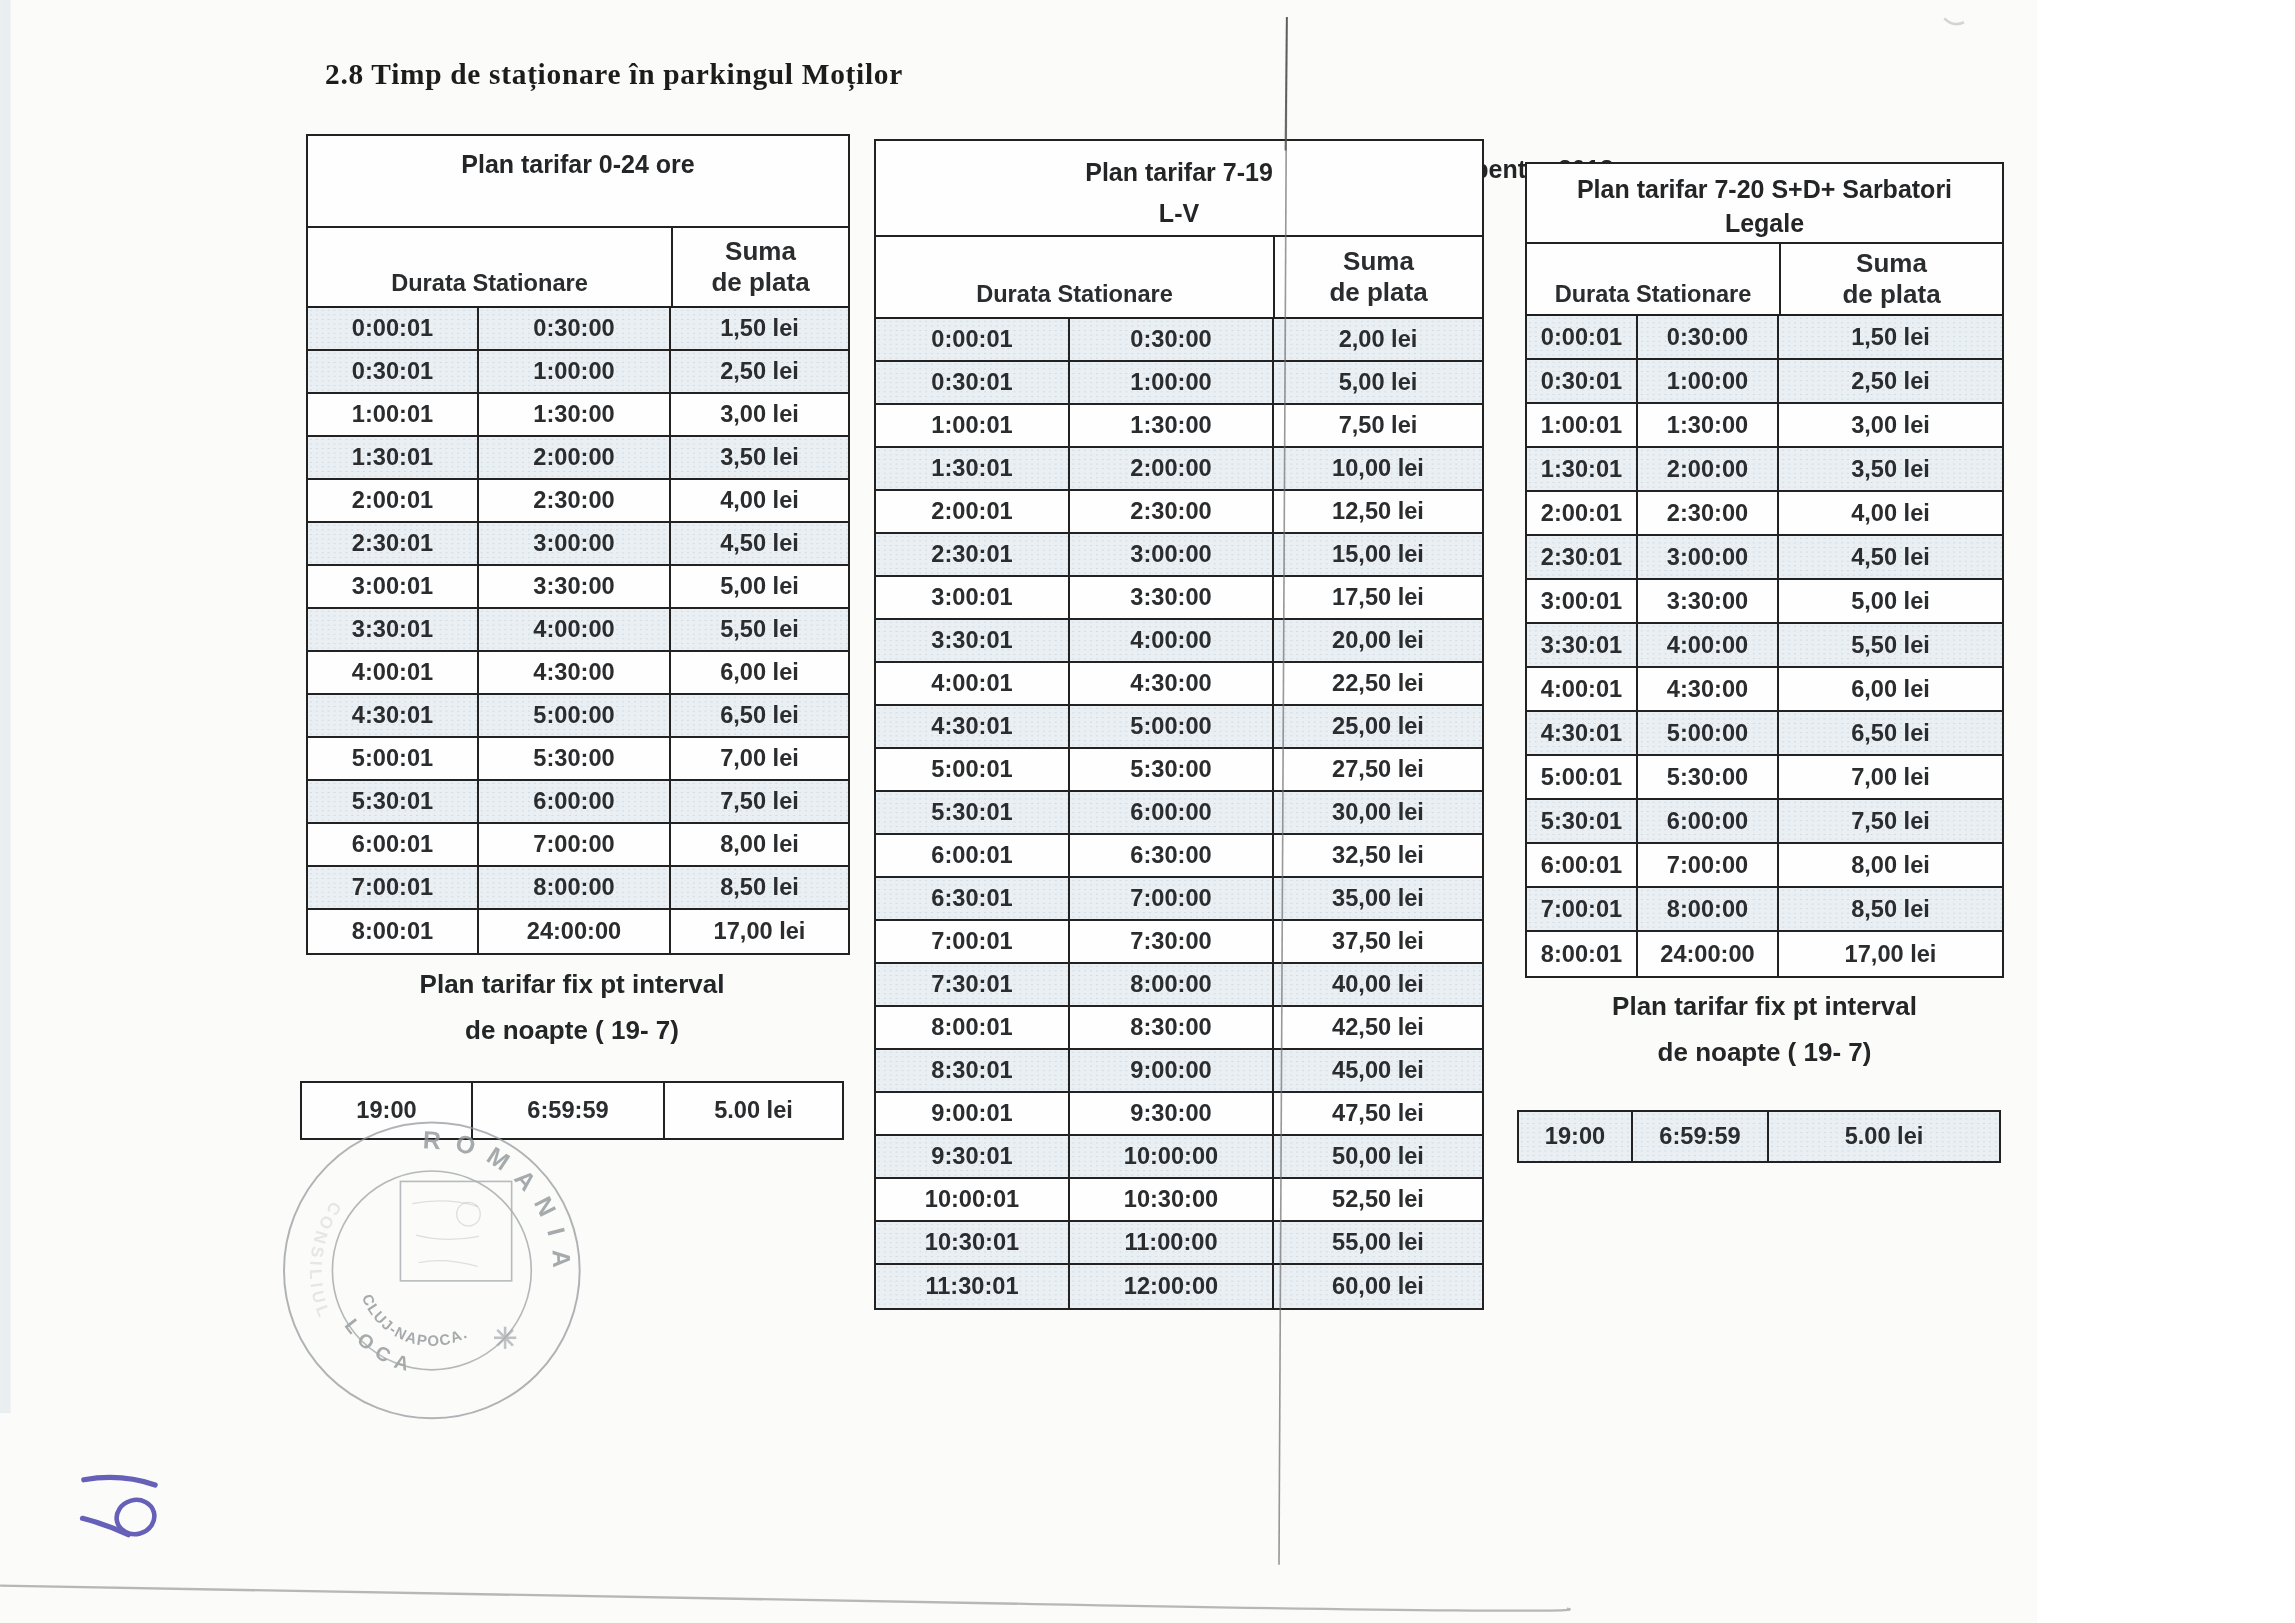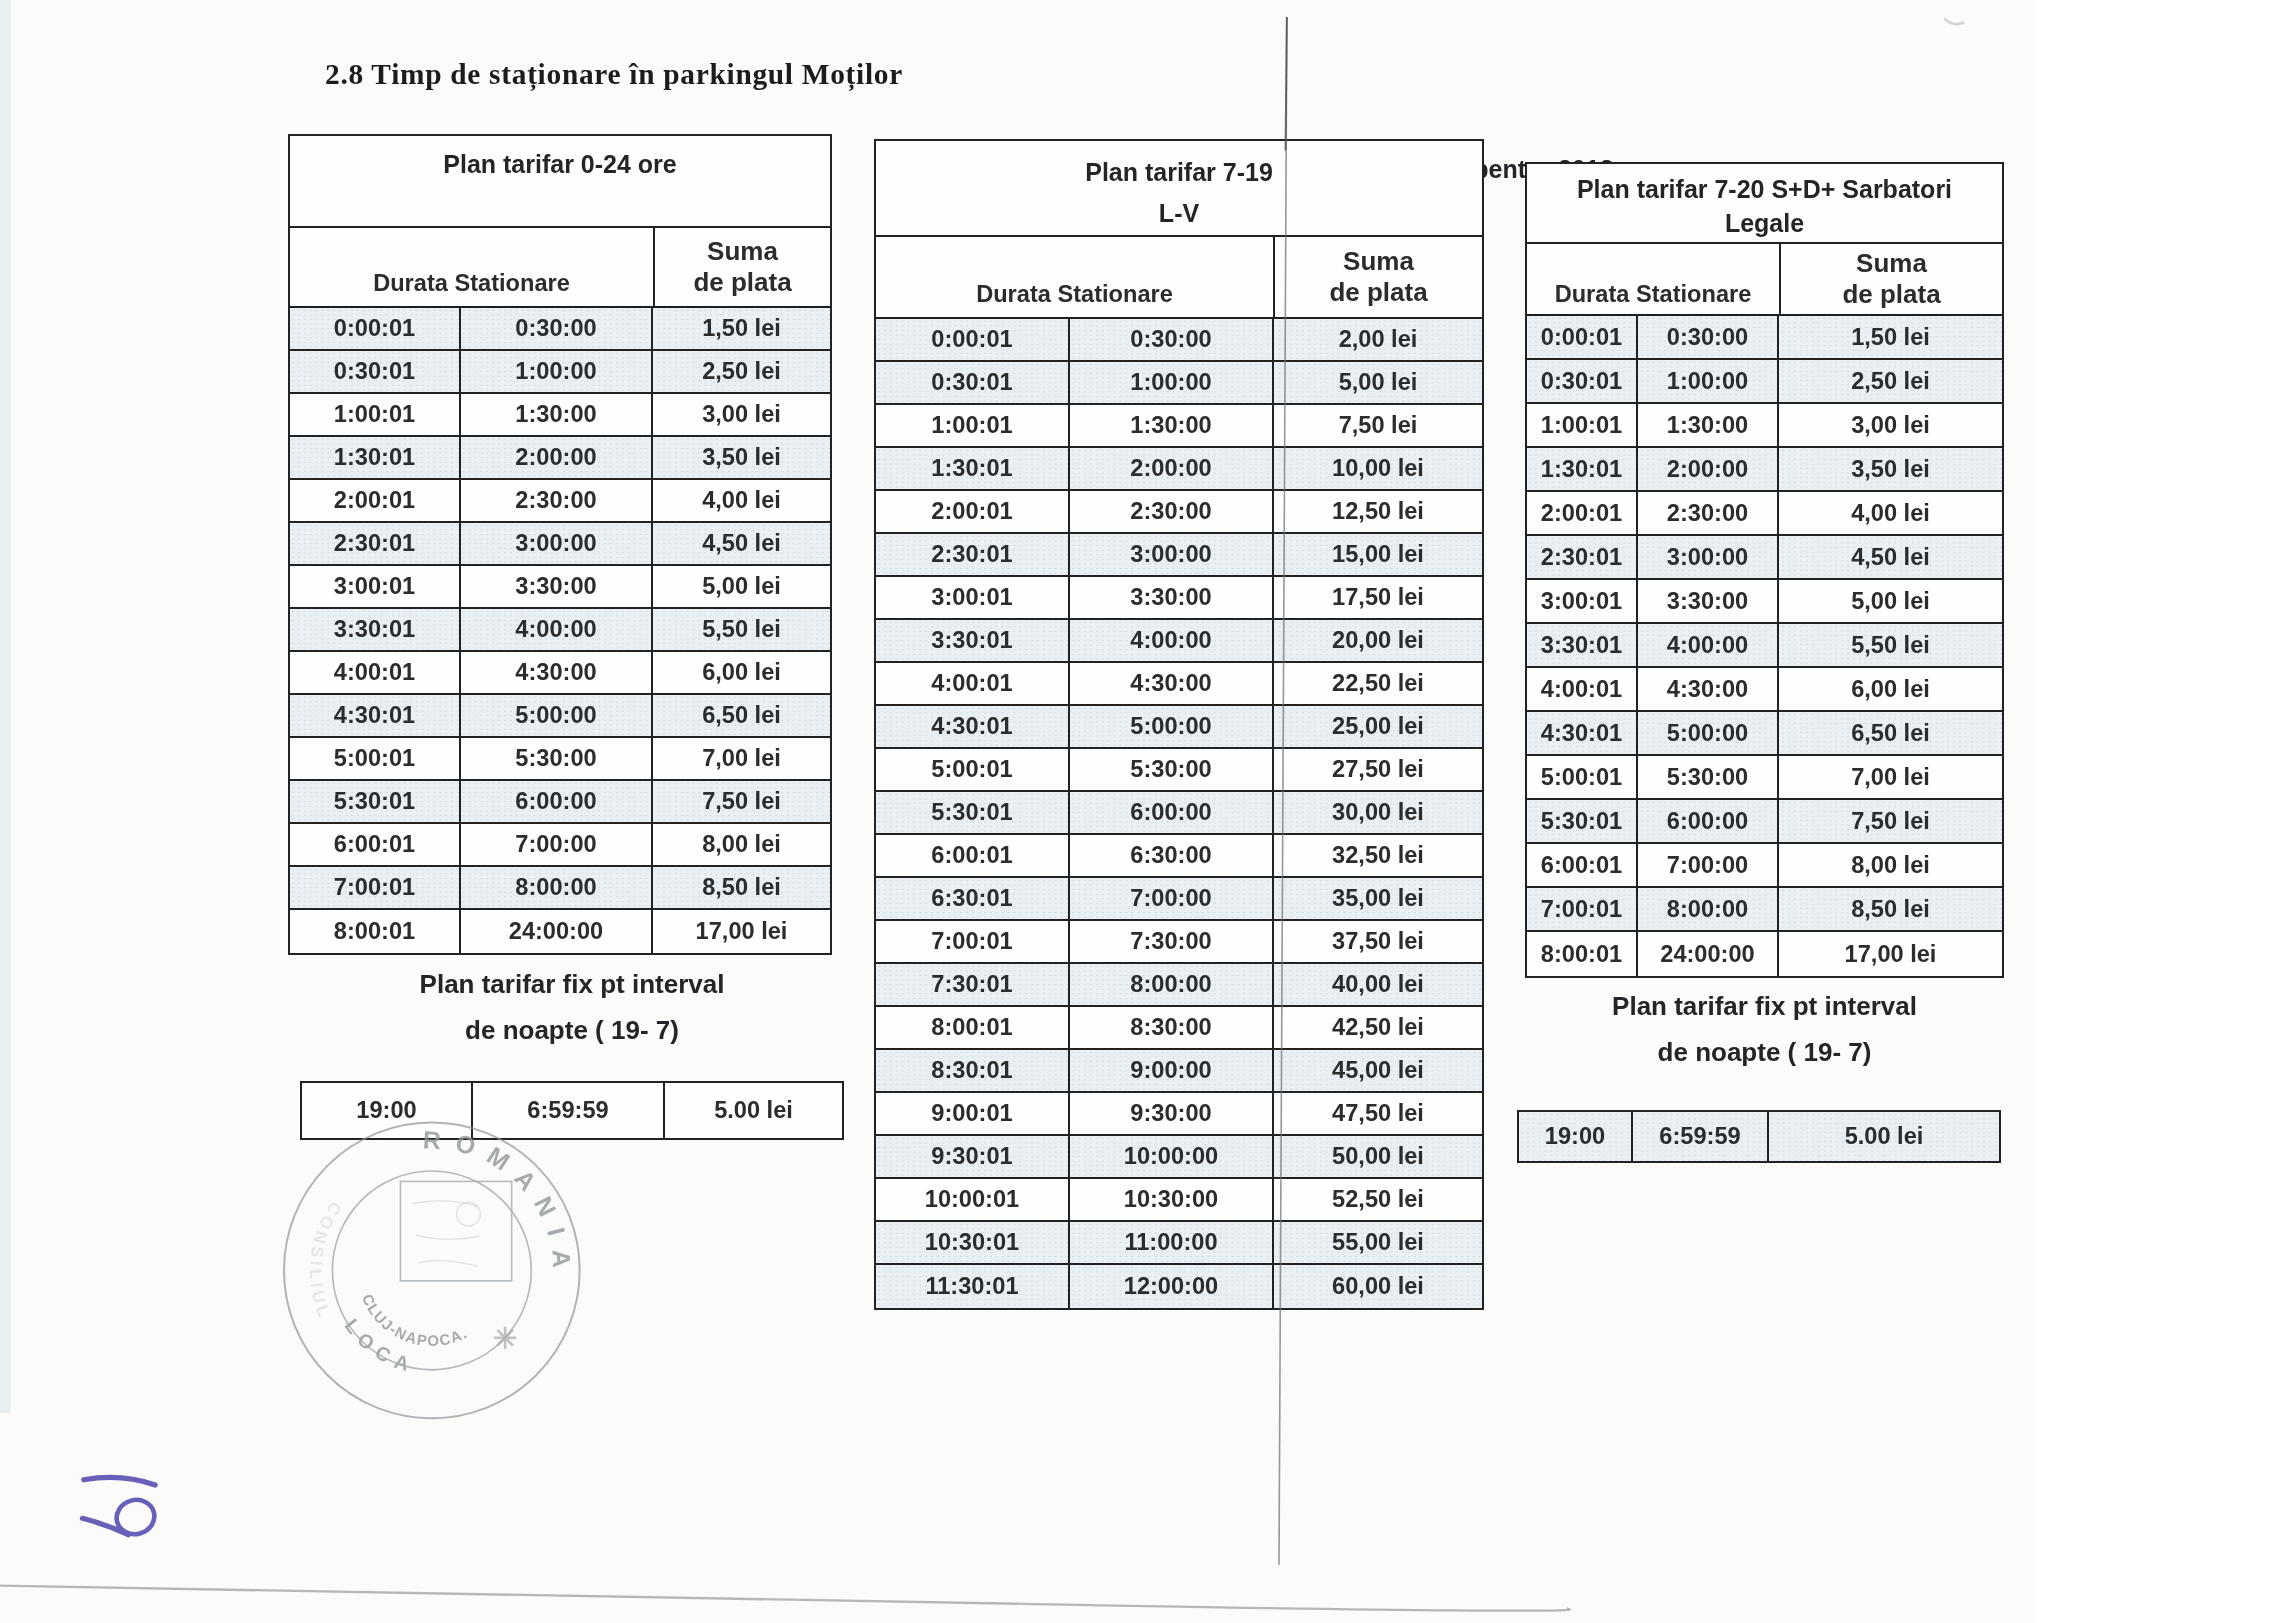--- a/index.html
+++ b/index.html
@@ -24,21 +24,21 @@
     color: #222426; white-space: nowrap; margin-top: 44px;
   }
   .h-2017 { left: 325px; top: 98px; }
   .h-2018 { left: 1269px; top: 111px; }
 
   .tariff-table {
     position: absolute;
     border: 2.6px solid #222;
     background: #fefefe;
   }
-  #t1 { left: 288px;  top: 134px; width: 544px; }
+  #t1 { left: 306px;  top: 134px; width: 544px; }
   #t2 { left: 874px; top: 139px; width: 610px; }
   #t3 { left: 1525px; top: 162px; width: 479px; }
 
   .title-cell {
     border-bottom: 2px solid #222;
     text-align: center; font-weight: 700; font-size: 25px; color: #232527;
   }
   #t1 .title-cell { height: 92px; padding-top: 14.4px; }
   #t2 .title-cell { height: 96px; padding-top: 10.5px; line-height: 41px; }
   #t3 .title-cell { height: 80px; padding-top: 7.9px; line-height: 34px; }

